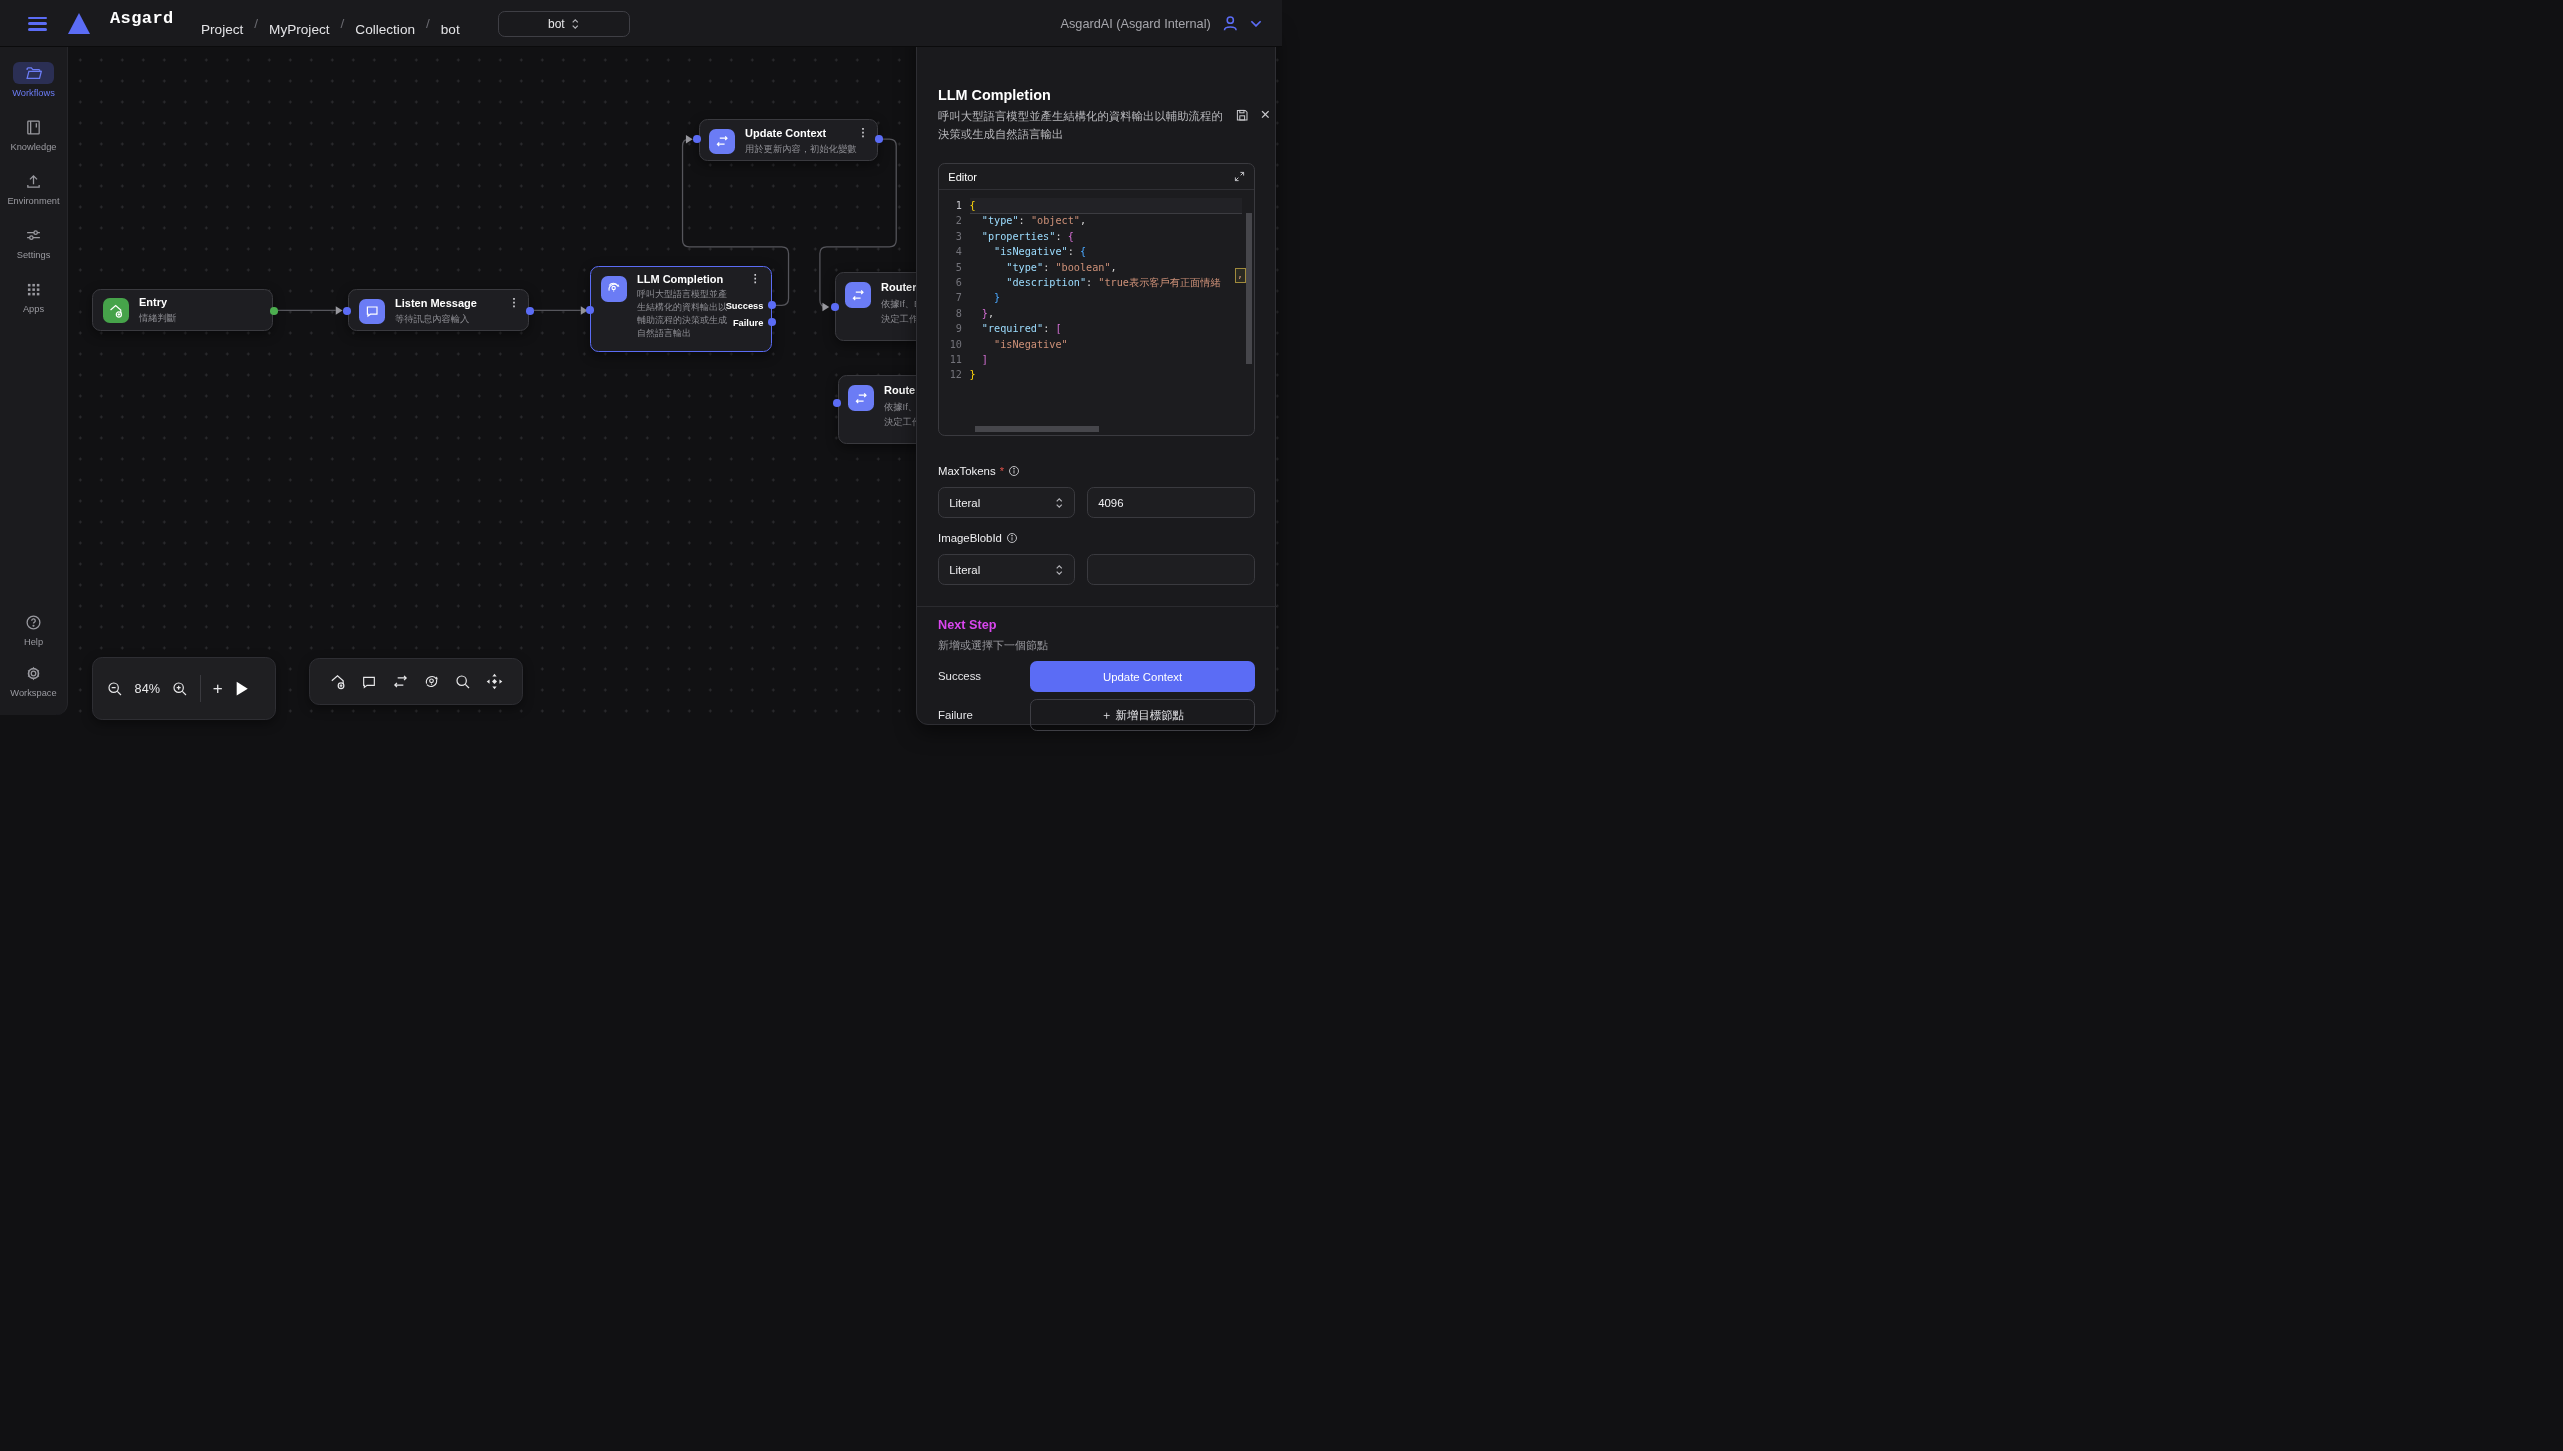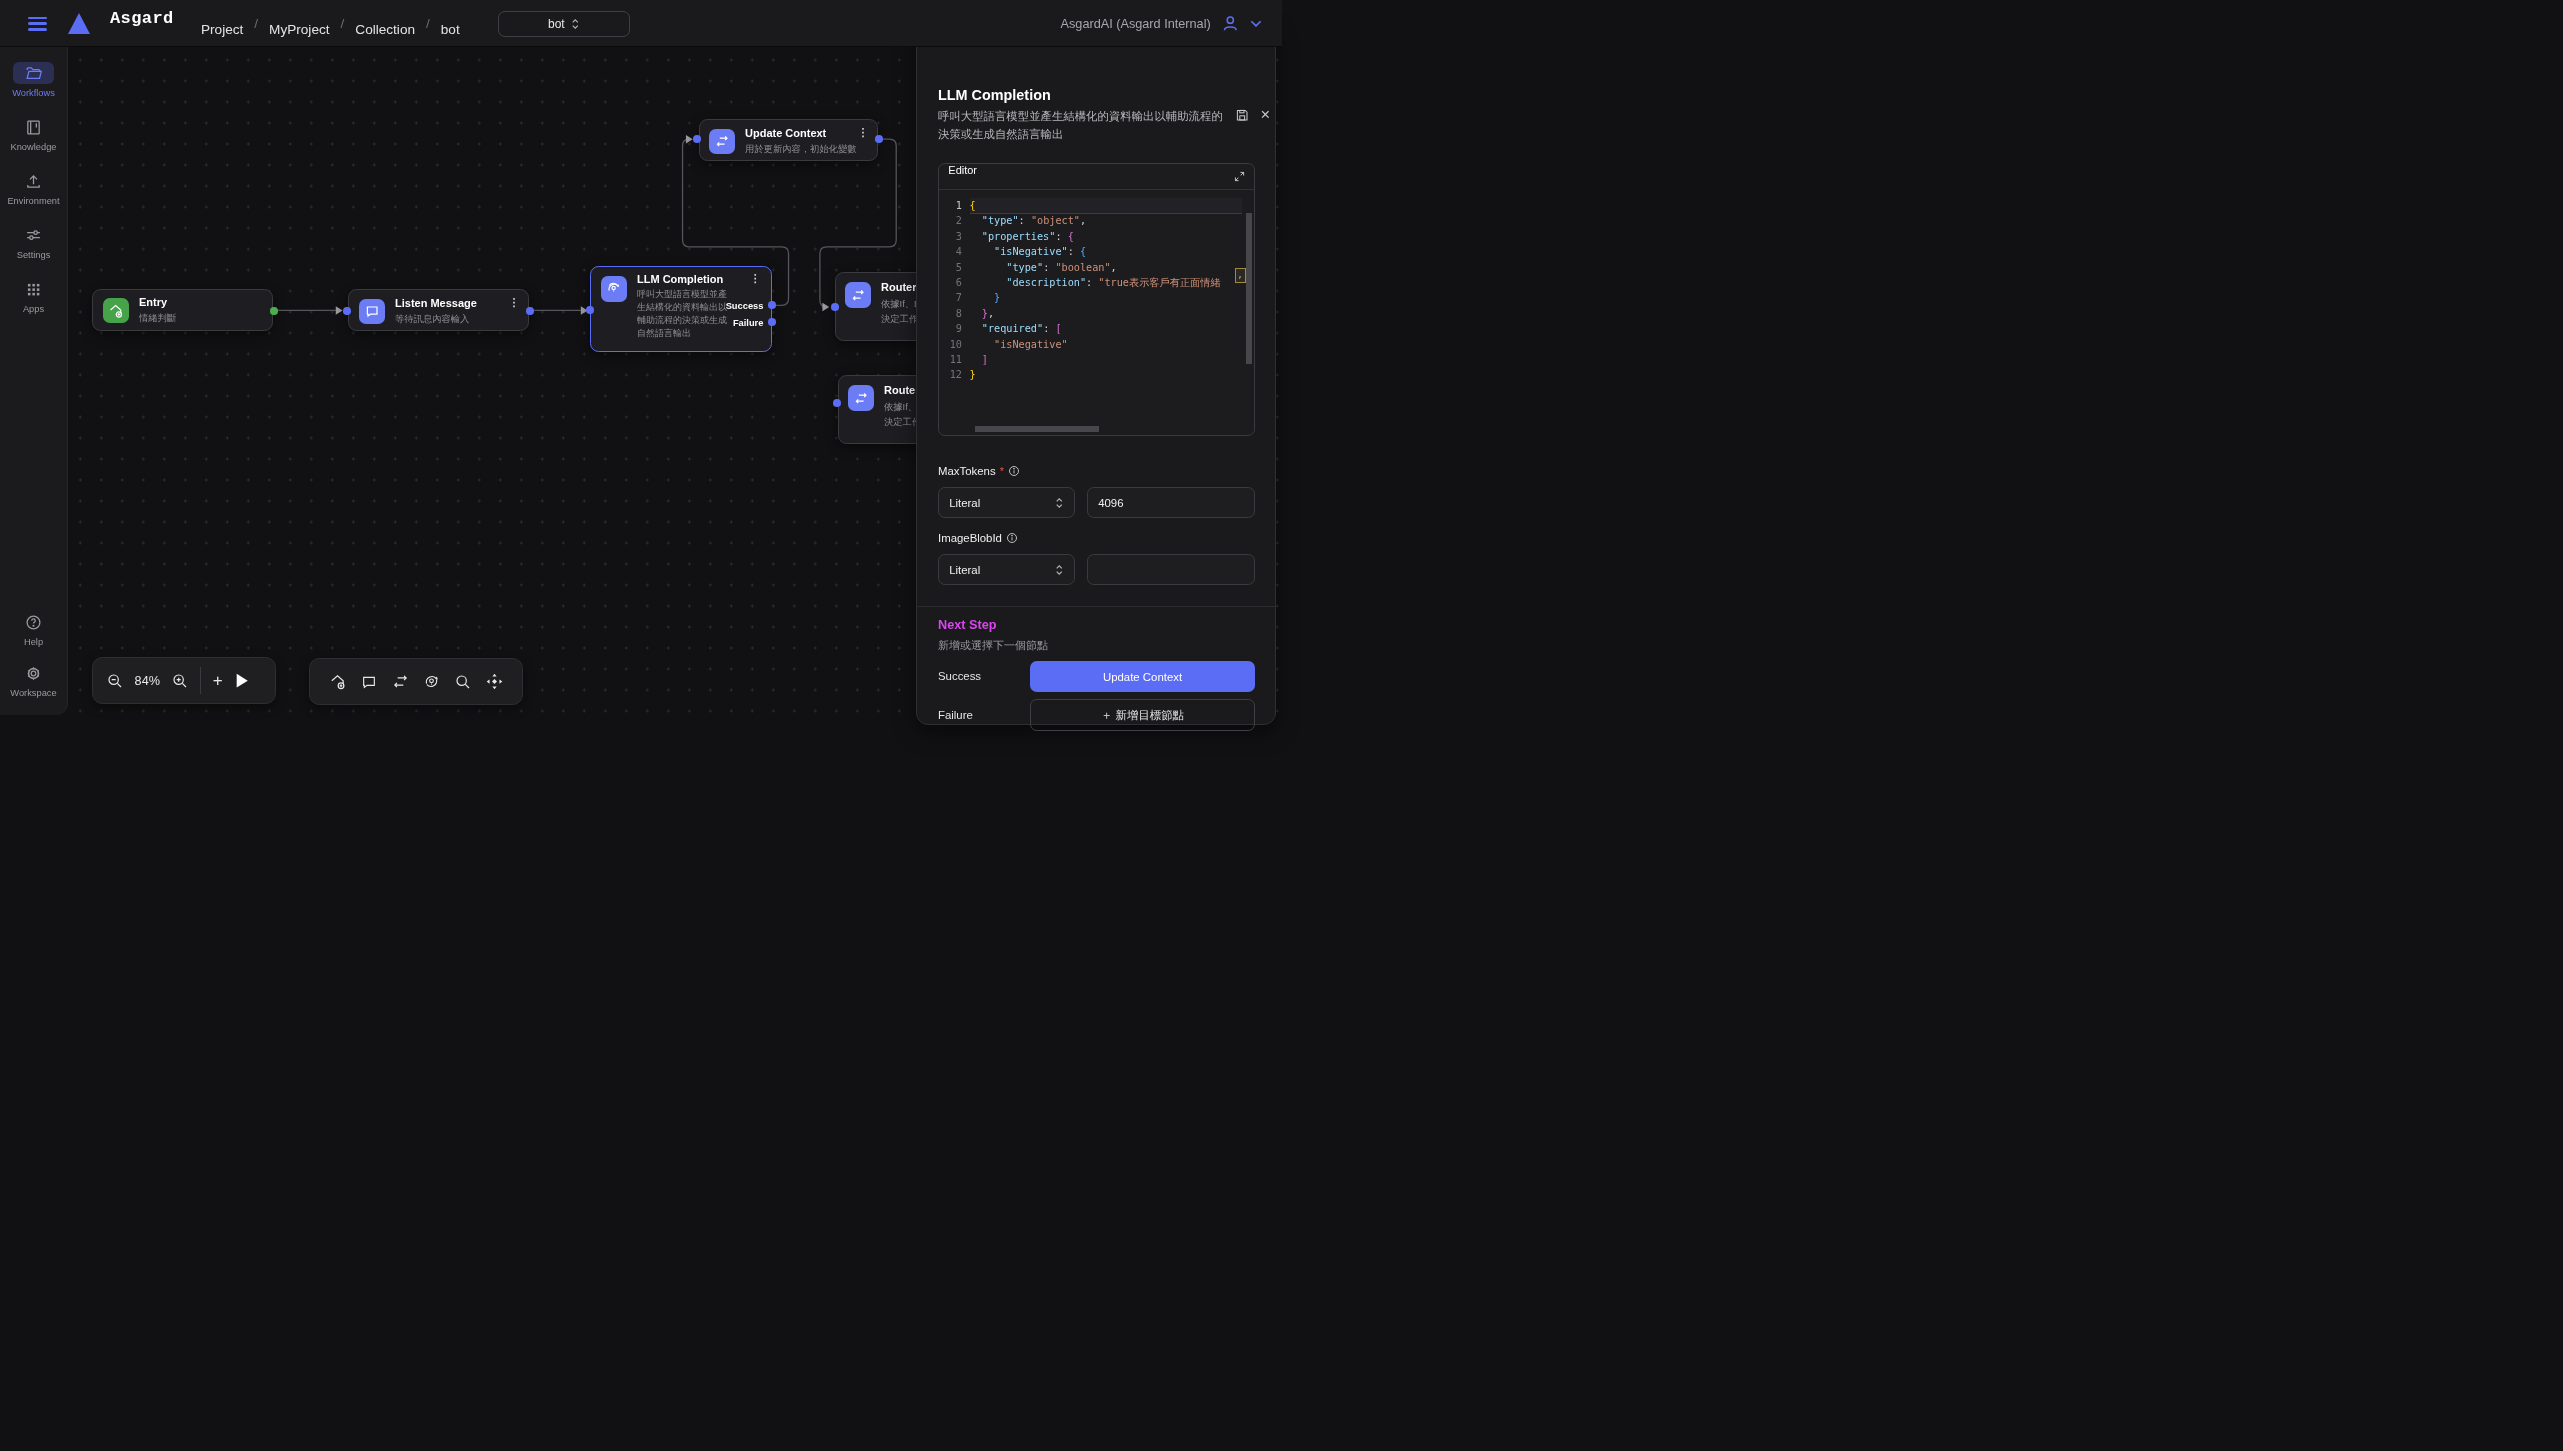--- a/index.html
+++ b/index.html
@@ -86,21 +86,21 @@
   .panel-close { position:absolute; left:343px; top:81px; color:#c9c9cd; font-size:12.7px;
     cursor:pointer; }
   .field-label { position:absolute; font-size:11.4px; color:#f0f0f2; display:flex;
     align-items:center; gap:4.2px; }
   .req { color:#e5534b; font-size:11px; }
   .info-ic { color:#d0d0d4; }
 
   
   .editor { position:absolute; left:21px; top:137px; width:317px; height:273px;
     border:0.8px solid #3a3a3f; border-radius:6.8px; background:#1c1c1f; overflow:hidden; }
-  .editor-head { height:25.4px; border-bottom:0.8px solid #303035; display:flex; 
+  .editor-head { height:25.4px; border-bottom:0.8px solid #303035; display:flex; align-items:center;
     justify-content:space-between; padding:0 9.3px; }
   .editor-title { font-size:11px; color:#ffffff; }
   .editor-body { position:absolute; left:0; top:26px; right:0; bottom:0;
     font-family:"DejaVu Sans Mono", monospace; font-size:10.2px; }
   .gutter { position:absolute; left:0; top:7.6px; width:30.5px; text-align:right; }
   .ln-num { height:15.4px; line-height:15.4px; padding-right:7.6px; color:#73737a; }
   .ln-num.cur { color:#c6c6cc; }
   .code { position:absolute; left:30.5px; top:7.6px; right:12px; overflow:hidden; white-space:pre; }
   .code-row { height:15.4px; line-height:15.4px; }
   .code-row.cur { background:#222226; outline:0.8px solid #3c3c41; }
@@ -376,21 +376,21 @@
   <span class="port" style="left:343px;top:307px;"></span>
   <span class="port" style="left:526px;top:307px;"></span>
   <span class="port" style="left:586px;top:306px;"></span>
   <span class="port" style="left:768px;top:301px;"></span>
   <span class="port" style="left:768px;top:318px;"></span>
   <span class="port" style="left:693px;top:135px;"></span>
   <span class="port" style="left:875px;top:135px;"></span>
   <span class="port" style="left:831px;top:303px;"></span>
   <span class="port" style="left:833px;top:399px;"></span>
 
-  <div class="toolbar" style="left:92px;top:657px;width:184px;height:47px;padding:0 13.6px;gap:12px;">
+  <div class="toolbar" style="left:92px;top:657px;width:184px;height:63px;padding:0 13.6px;gap:12px;">
     <span class="tb-btn">
       <svg width="16" height="16" viewBox="0 0 24 24" fill="none" stroke="#e8e8ea" stroke-width="1.8">
           <circle cx="10" cy="10" r="7"></circle>
           <path d="M15.5 15.5 L21 21 M7 10 H13"></path>
         </svg>
     </span>
     <span class="zoom-label">84%</span>
     <span class="tb-btn">
       <svg width="16" height="16" viewBox="0 0 24 24" fill="none" stroke="#e8e8ea" stroke-width="1.8">
           <circle cx="10" cy="10" r="7"></circle>

